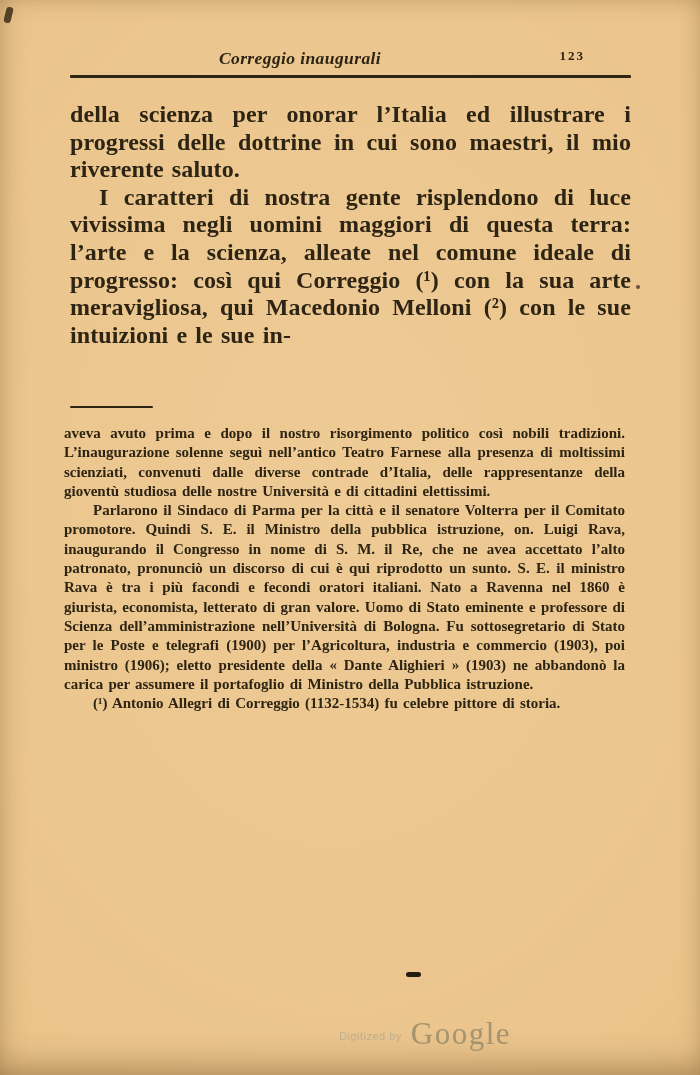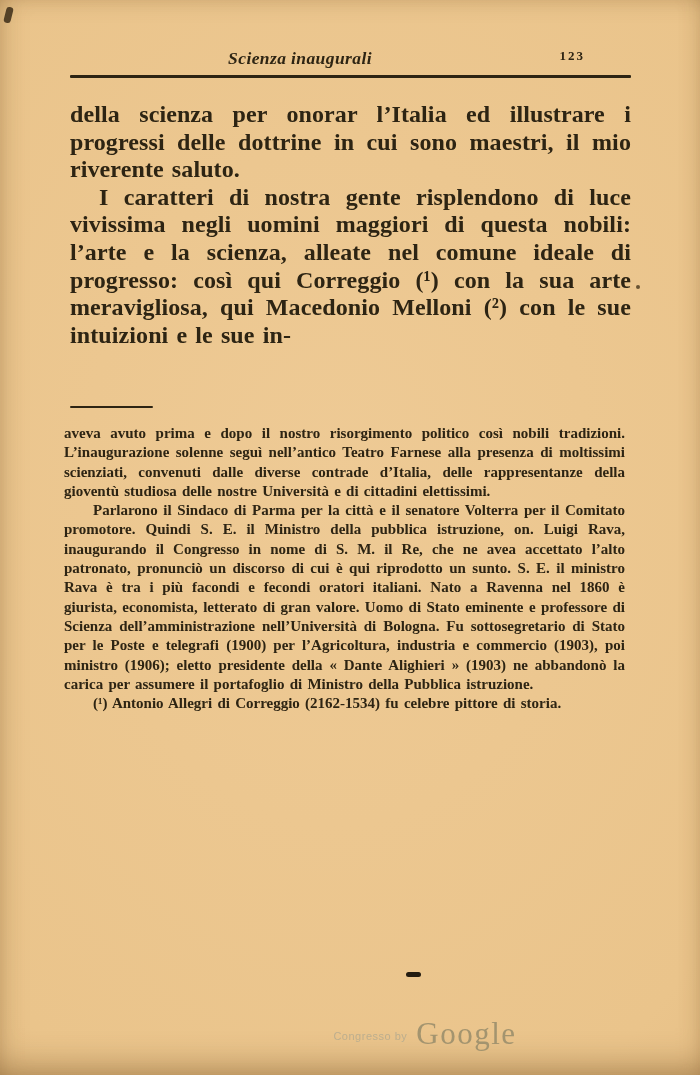--- a/index.html
+++ b/index.html
@@ -95,38 +95,38 @@
 </style>
 </head>
 <body>
 
 <div class="page">
 
   <div class="speck-top-left"></div>
   <div class="speck-mid-right"></div>
 
   <header class="page-header">
-    <div class="running-title">Scienza inaugurali</div>
+    <div class="running-title">Correggio inaugurali</div>
     <div class="page-number">123</div>
   </header>
   <div class="header-rule"></div>
 
   <main class="body-text">
     <p class="para">della scienza per onorar l’Italia ed illustrare i progressi delle dottrine in cui sono maestri, il mio riverente saluto.</p>
-    <p class="para indent">I caratteri di nostra gente risplendono di luce vivissima negli uomini maggiori di questa nobili: l’arte e la scienza, alleate nel comune ideale di progresso: così qui Correggio (¹) con la sua arte meravigliosa, qui Macedonio Melloni (²) con le sue intuizioni e le sue in-</p>
+    <p class="para indent">I caratteri di nostra gente risplendono di luce vivissima negli uomini maggiori di questa terra: l’arte e la scienza, alleate nel comune ideale di progresso: così qui Correggio (¹) con la sua arte meravigliosa, qui Macedonio Melloni (²) con le sue intuizioni e le sue in-</p>
   </main>
 
   <div class="footnote-rule"></div>
 
   <section class="footnotes">
     <p class="fn-para">aveva avuto prima e dopo il nostro risorgimento politico così nobili tradizioni. L’inaugurazione solenne seguì nell’antico Teatro Farnese alla presenza di moltissimi scienziati, convenuti dalle diverse contrade d’Italia, delle rappresentanze della gioventù studiosa delle nostre Università e di cittadini elettissimi.</p>
     <p class="fn-para indent"><span>Parlarono il Sindaco di Parma per la città e il senatore Volterra per il Comitato promotore. Quindi S. E. il Ministro della pubblica istruzione, on. Luigi Rava, inaugurando il Congresso in nome di S. M. il Re, che ne avea accettato l’alto patronato, pronunciò un discorso di cui è qui riprodotto un sunto. S. E. il ministro Rava è tra i più facondi e fecondi oratori italiani. Nato a Ravenna nel 1860 è giurista, economista, letterato di gran valore. Uomo di Stato eminente e professore di Scienza dell’amministrazione nell’Università di Bologna. Fu sottosegretario di Stato per le Poste e telegrafi (1900) per l’Agricoltura, industria e commercio (1903), poi ministro (1906); eletto presidente della «&nbsp;</span><span class="italic">Dante Alighieri</span><span>&nbsp;» (1903) ne abbandonò la carica per assumere il portafoglio di Ministro della Pubblica istruzione.</span></p>
-    <p class="fn-para indent">(¹) Antonio Allegri di Correggio (2162-1534) fu celebre pittore di storia.</p>
+    <p class="fn-para indent">(¹) Antonio Allegri di Correggio (1132-1534) fu celebre pittore di storia.</p>
   </section>
 
   <div class="end-dash"></div>
 
   <div class="watermark">
-    <span class="wm-prefix">Congresso by</span>
+    <span class="wm-prefix">Digitized by</span>
     <span class="wm-brand">Google</span>
   </div>
 
 </div>
 
 </body></html>

